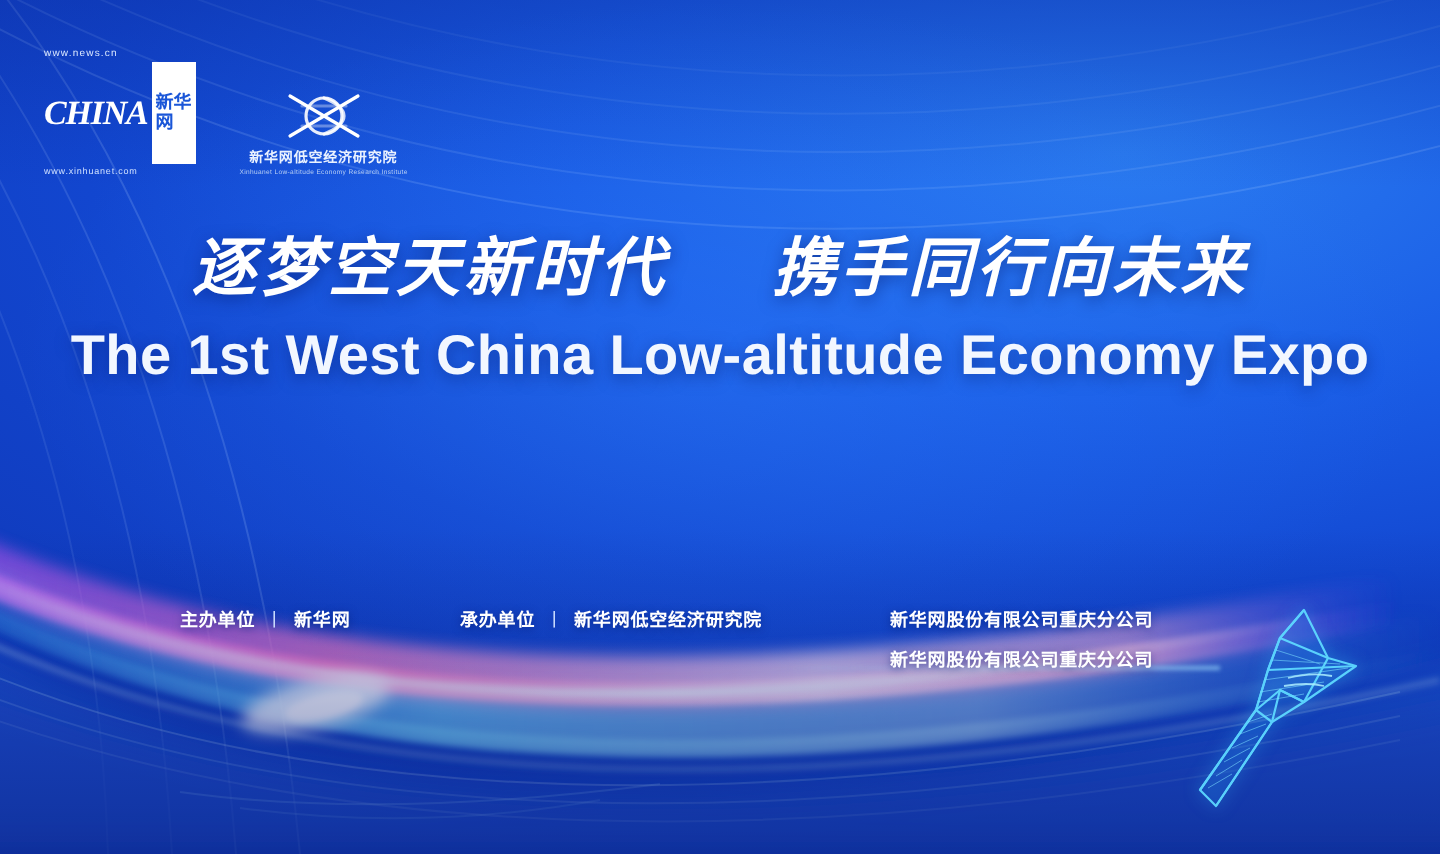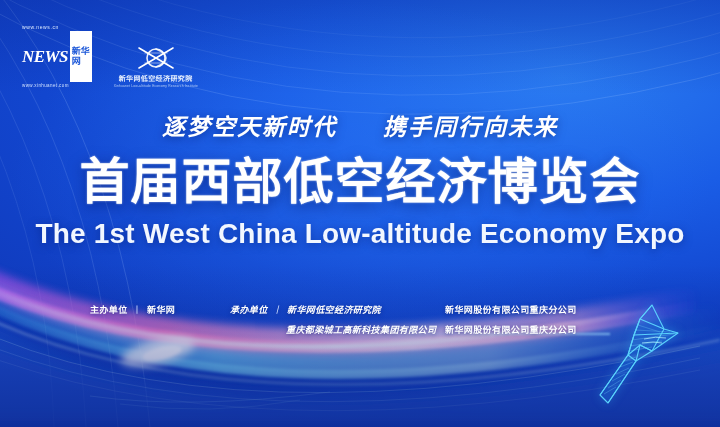--- a/index.html
+++ b/index.html
@@ -52,21 +52,21 @@
   .logo3 .txt{display:flex;flex-direction:column;}
   .logo3 .t-cn{
     font-size:17px;font-weight:700;font-style:italic;color:#ffffff;letter-spacing:.5px;
     font-family:"DejaVu Sans","Liberation Sans",sans-serif;line-height:18px;
   }
   .logo3 .t-en{font-size:3.6px;color:#cfe0ff;letter-spacing:.35px;margin-top:1px;}
   
   .center{position:absolute;left:0;right:0;top:108px;text-align:center;z-index:6;}
   .tagline{
     font-family:"DejaVu Serif","Liberation Serif",serif;
-    font-style:italic;font-weight:700;color:#ffffff;font-size:23px;letter-spacing:2px;
+    font-style:italic;font-weight:700;color:#ffffff;font-size:32px;letter-spacing:2px;
     text-shadow:0 2px 8px rgba(5,25,110,.55);white-space:nowrap;
   }
   .tagline .gap{display:inline-block;width:26px;}
   .headline{
     margin-top:12px;font-size:50px;font-weight:700;color:#ffffff;letter-spacing:1px;
     font-family:"DejaVu Sans","Liberation Sans",sans-serif;line-height:56px;
     text-shadow:0 0 2px rgba(255,255,255,.65), 0 4px 14px rgba(4,24,110,.6);
     white-space:nowrap;
   }
   .subtitle{
@@ -77,21 +77,21 @@
   .orgs{
     position:absolute;left:0;right:0;top:303px;z-index:6;
     display:flex;justify-content:center;gap:0;
     font-size:9px;font-weight:700;color:#ffffff;letter-spacing:.4px;
     font-family:"DejaVu Sans","Liberation Sans",sans-serif;
     text-shadow:0 1px 4px rgba(5,25,110,.55);
     padding-left:20px;
   }
   .org-col{display:flex;flex-direction:column;gap:7px;}
   .c1{width:150px;padding-left:10px;}
-  .c2{width:215px;font-style:italic;}
+  .c2{width:215px;}
   .c3{width:215px;}
   .lbl-row{display:flex;gap:5px;white-space:nowrap;}
   .sep{color:#cfe0ff;font-weight:400;}
   .indent{padding-left:56px;white-space:nowrap;}
   .ln{white-space:nowrap;}
   
   .drone{position:absolute;right:22px;bottom:18px;width:120px;height:110px;z-index:5;
     filter:drop-shadow(0 0 4px rgba(60,200,255,.55));}
   .beam{
     position:absolute;right:110px;bottom:92px;width:220px;height:2px;z-index:4;
@@ -184,21 +184,21 @@
     </svg>
   </div>
 
   <div class="bg-layer vignette"></div>
 
   <div class="logobar">
 
     <div class="logo xh">
       <div class="xh-url-top">www.news.cn</div>
       <div class="xh-main">
-        <span class="xh-news">NEWS</span>
+        <span class="xh-news">CHINA</span>
         <span class="xh-cn">
           <span>新华</span>
           <span>网</span>
         </span>
       </div>
       <div class="xh-url-bot">www.xinhuanet.com</div>
     </div>
 
     <div class="logo logo2">
       <span class="mark">
@@ -216,41 +216,39 @@
     </div>
 
   </div>
 
   <div class="center">
     <div class="tagline">
       <span>逐梦空天新时代</span>
       <span class="gap"></span>
       <span>携手同行向未来</span>
     </div>
-    <div class="headline">首届西部低空经济博览会</div>
     <div class="subtitle">The 1st West China Low-altitude Economy Expo</div>
   </div>
 
   <div class="orgs">
 
     <div class="org-col c1">
       <div class="lbl-row">
         <span>主办单位</span>
         <span class="sep">丨</span>
         <span>新华网</span>
       </div>
     </div>
 
     <div class="org-col c2">
       <div class="lbl-row">
         <span>承办单位</span>
         <span class="sep">丨</span>
         <span>新华网低空经济研究院</span>
       </div>
-      <div class="indent">重庆都梁城工高新科技集团有限公司</div>
     </div>
 
     <div class="org-col c3">
       <div class="ln">新华网股份有限公司重庆分公司</div>
       <div class="ln">新华网股份有限公司重庆分公司</div>
     </div>
   </div>
 
   <div class="beam"></div>
   <div class="drone">

